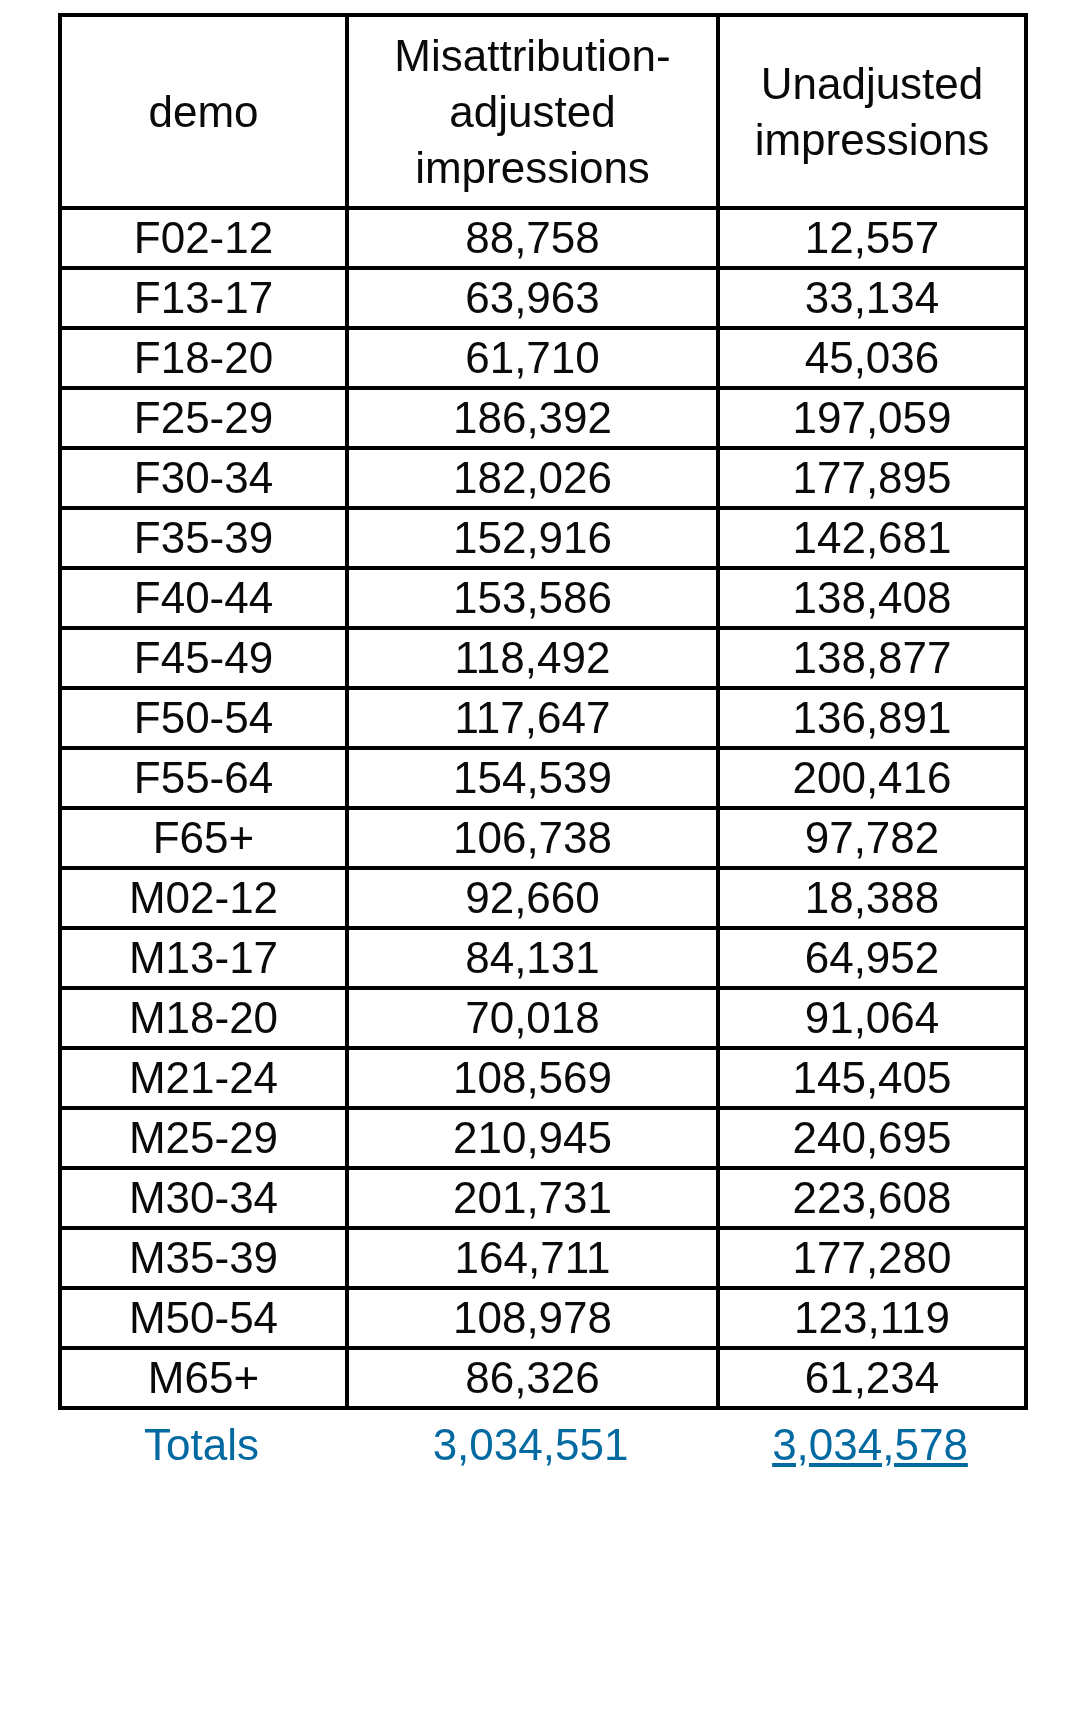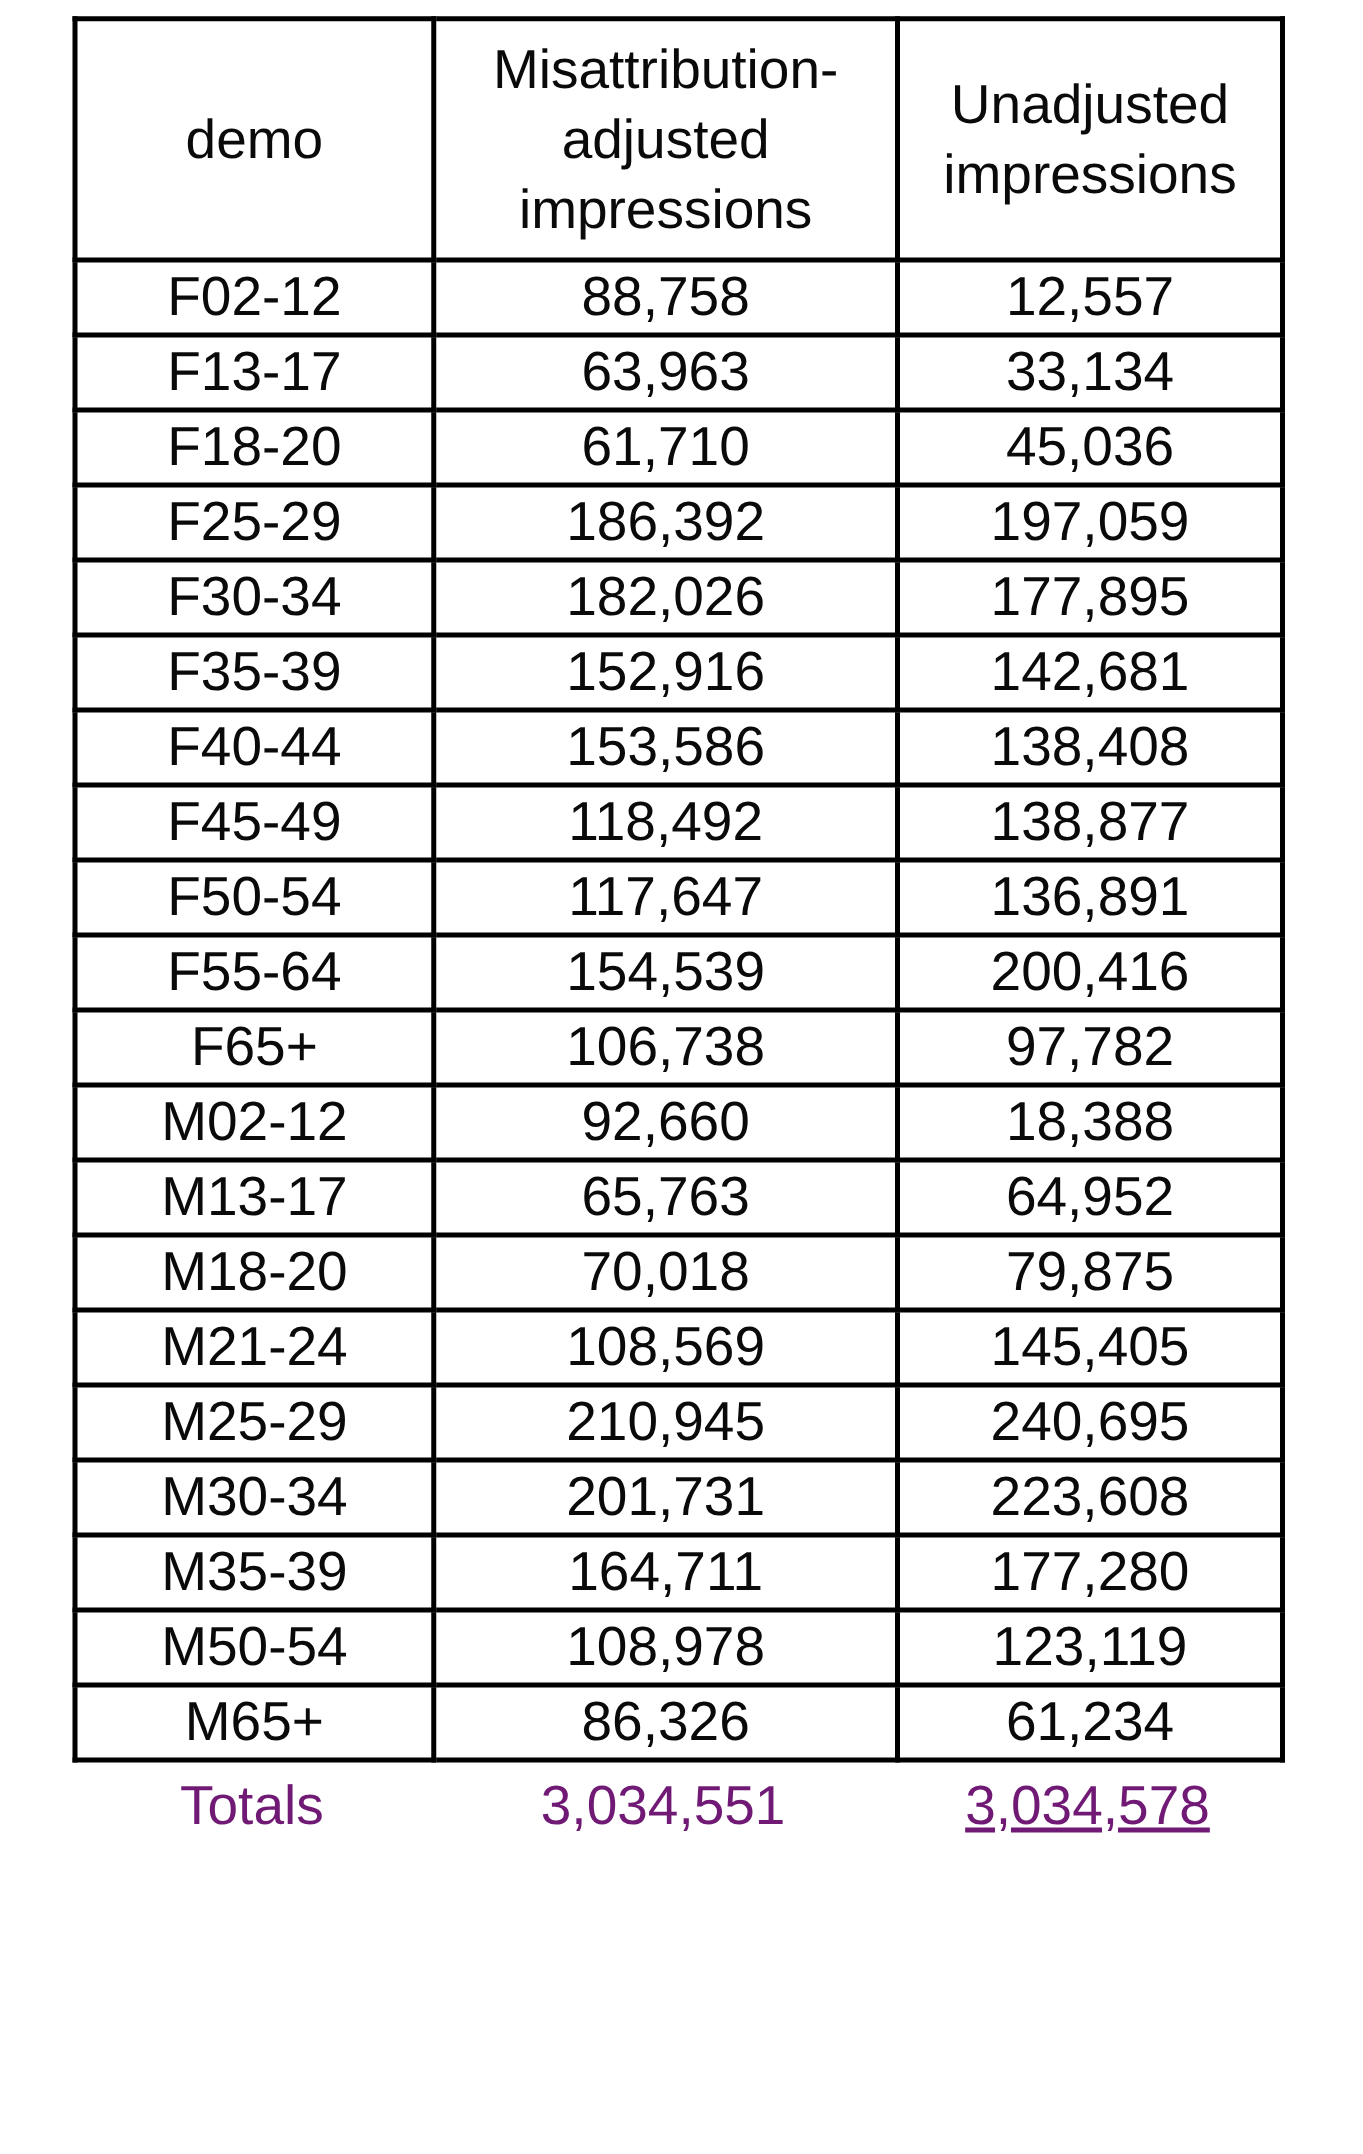--- a/index.html
+++ b/index.html
@@ -53,21 +53,21 @@
   .totals-row {
     display: flex;
     width: 966px;
     margin-top: 5px;
     height: 60px;
     align-items: center;
   }
   .totals-row .t-cell {
     text-align: center;
     font-size: 44px;
-    color: #701a75;
+    color: #0369a1;
     white-space: nowrap;
   }
   .t-demo  { width: 287px; }
   .t-adj   { width: 371px; }
   .t-unadj { width: 308px; text-decoration: underline; }
 </style>
 </head>
 <body>
 
 <div class="page">
@@ -142,27 +142,27 @@
             <td>106,738</td>
             <td>97,782</td>
           </tr>
           <tr>
             <td>M02-12</td>
             <td>92,660</td>
             <td>18,388</td>
           </tr>
           <tr>
             <td>M13-17</td>
-            <td>65,763</td>
+            <td>84,131</td>
             <td>64,952</td>
           </tr>
           <tr>
             <td>M18-20</td>
             <td>70,018</td>
-            <td>79,875</td>
+            <td>91,064</td>
           </tr>
           <tr>
             <td>M21-24</td>
             <td>108,569</td>
             <td>145,405</td>
           </tr>
           <tr>
             <td>M25-29</td>
             <td>210,945</td>
             <td>240,695</td>

